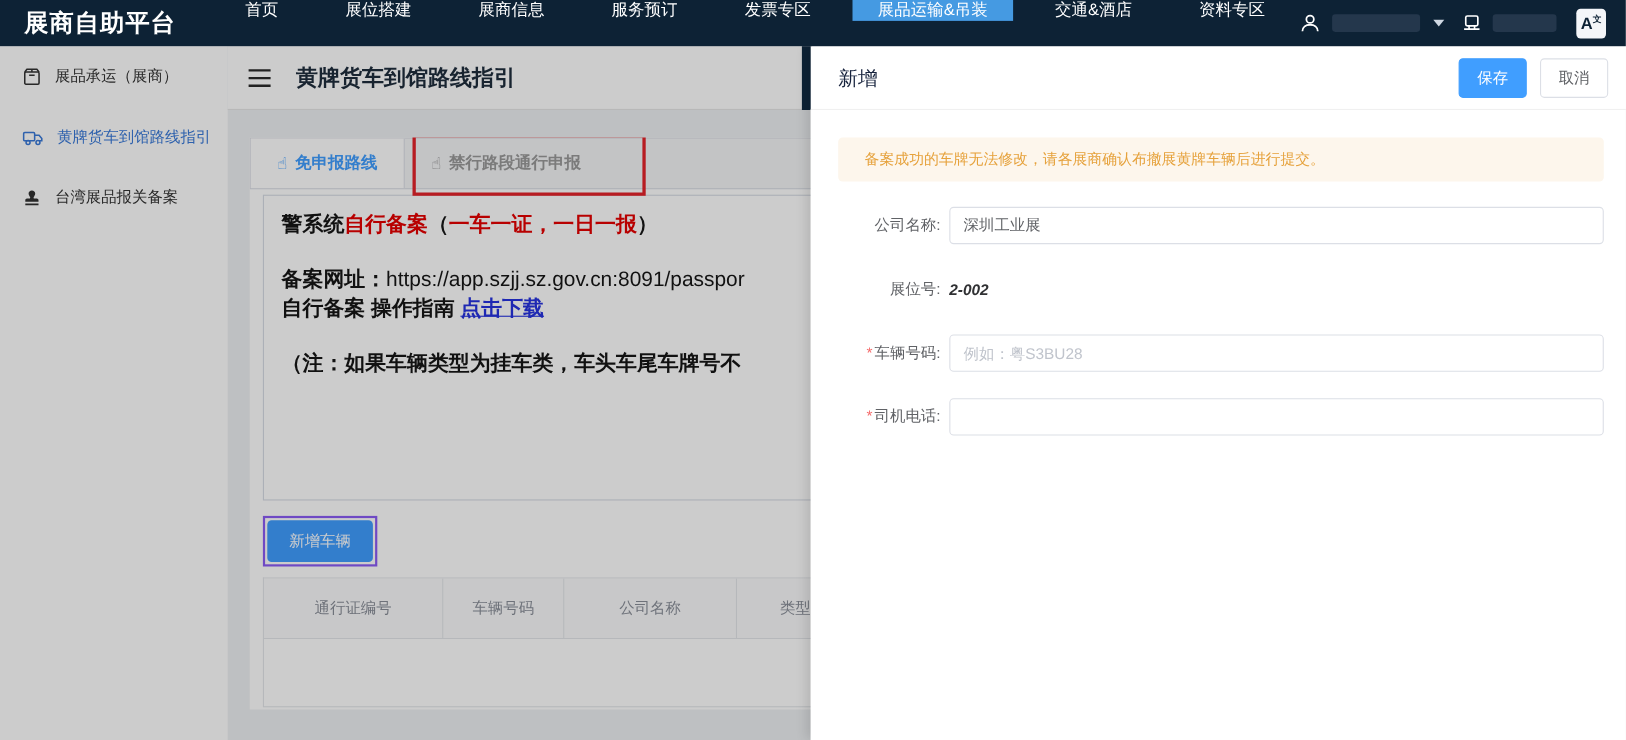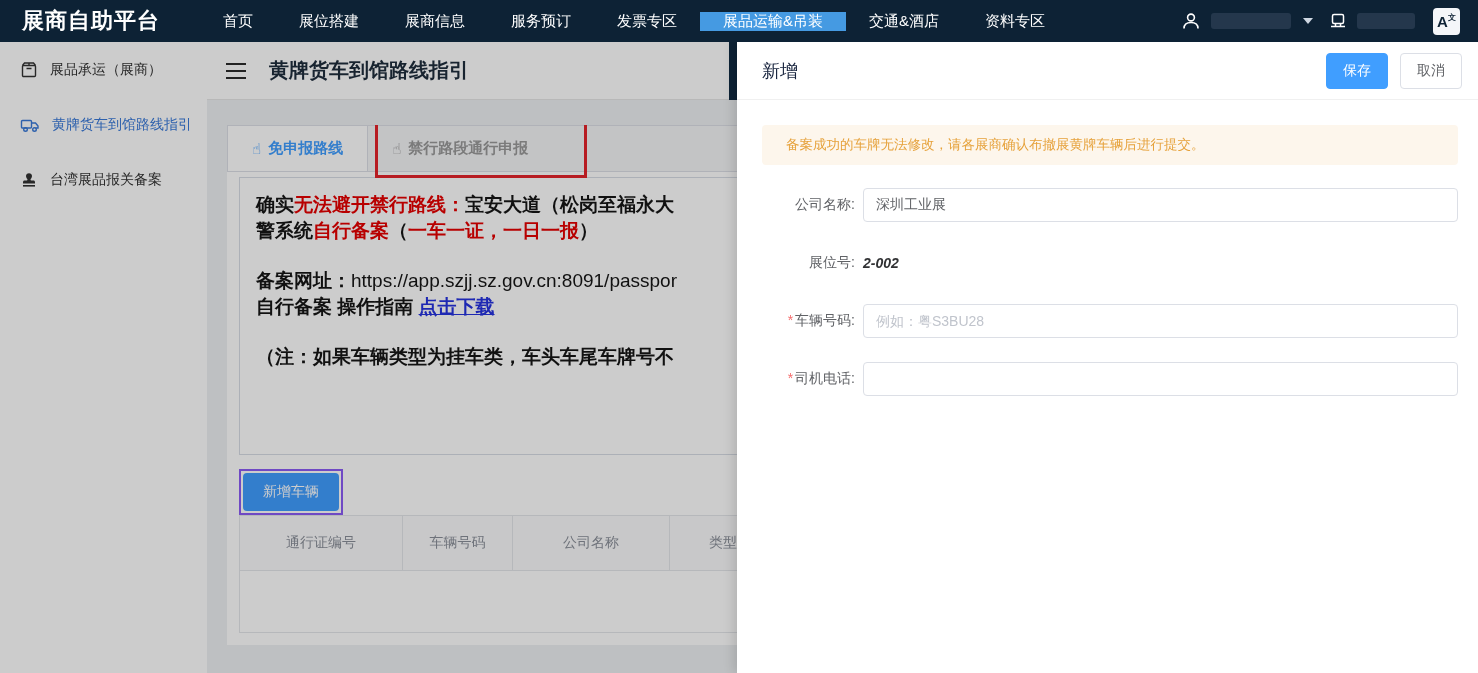--- a/index.html
+++ b/index.html
@@ -4,21 +4,21 @@
 <style>
   * { margin:0; padding:0; box-sizing:border-box; }
   html,body { width:1478px; height:673px; overflow:hidden;
     font-family:"Liberation Sans","DejaVu Sans",sans-serif; background:#fff; }
 
   
   .topnav { position:absolute; left:0; top:0; width:1478px; height:42px;
     background:#0d2235; display:flex; align-items:stretch; z-index:100; }
   .logo { color:#fff; font-size:22px; font-weight:bold; line-height:42px;
     padding:0 40px 16px 22px; letter-spacing:1px; }
-  .nav-items { display:flex; align-items:center; }
+  .nav-items { display:flex; align-items:flex-start;gap:15px; }
   .nav-item { color:#fff; font-size:15px; display:flex; align-items:center;
     padding:0 23px; cursor:pointer; white-space:nowrap; }
   .nav-item.active { background:#459ae2; }
   .nav-right { margin-left:auto; display:flex; align-items:center; gap:10px; padding-right:18px; }
   .redact { height:16px; border-radius:3px; background:#24374c; }
   .redact.name { width:80px; }
   .redact.phone { width:58px; }
   .caret-down { width:0; height:0; border-left:5px solid transparent;
     border-right:5px solid transparent; border-top:6px solid #cfd8e3; margin:0 6px 0 2px; }
   .lang-btn { width:27px; height:27px; background:#f4f6f9; border-radius:4px;
@@ -59,21 +59,21 @@
   .gap { height:24px; }
   .url-text { font-weight:normal; }
   .dl-link { color:#2633e0; text-decoration:underline; cursor:pointer; }
 
   .annotation-btn { display:inline-block; border:2px solid #8b5cf6; padding:2px;
     margin:14px 0 0 12px; }
   .add-btn { background:#409eff; color:#fff; border:none; border-radius:4px;
     font-size:14px; padding:10px 20px; cursor:pointer;
     font-family:"Liberation Sans","DejaVu Sans",sans-serif; }
 
-  .veh-table { margin:0 12px 0 12px; border:1px solid #e4e6ea; border-bottom:none; }
+  .veh-table { margin:10px 12px 0 12px; border:1px solid #e4e6ea; border-bottom:none; }
   .thead { display:flex; height:55px; background:#fbfbfc; border-bottom:1px solid #e4e6ea; }
   .th { display:flex; align-items:center; justify-content:center; font-size:14px;
     color:#8a8f99; border-right:1px solid #e4e6ea; }
   .th:nth-child(1){ width:163px; } .th:nth-child(2){ width:110px; }
   .th:nth-child(3){ width:157px; } .th:nth-child(4){ flex:1; border-right:none; }
   .tbody-empty { height:62px; background:#fff; border-bottom:1px solid #e4e6ea; }
 
   
   .mask { position:absolute; left:0; top:42px; width:737px; bottom:0;
     background:rgba(0,0,0,0.2); z-index:40; }
@@ -200,23 +200,20 @@
       </div>
       <div class="tab">
         <span class="tab-thumb">☝</span>
         <span>禁行路段通行申报</span>
       </div>
       <div class="annotation-tab"></div>
     </div>
 
     <div class="pane">
       <div class="notice-line">
-        <span>确实</span><span class="red">无法避开禁行路线：</span><span>宝安大道（松岗至福永大</span>
-      </div>
-      <div class="notice-line">
         <span>警系统</span><span class="red">自行备案</span><span>（</span><span class="red">一车一证，一日一报</span><span>）</span>
       </div>
       <div class="gap"></div>
       <div class="notice-line">
         <span>备案网址：</span><span class="url-text">https://app.szjj.sz.gov.cn:8091/passpor</span>
       </div>
       <div class="notice-line">
         <span>自行备案 操作指南 </span><span class="dl-link">点击下载</span>
       </div>
       <div class="gap"></div>

